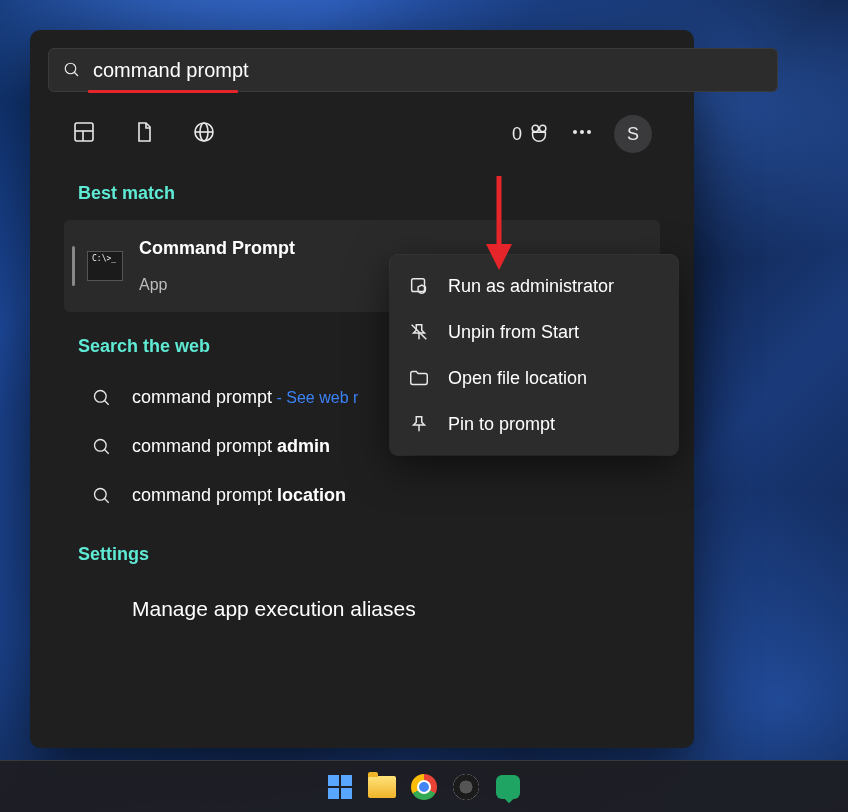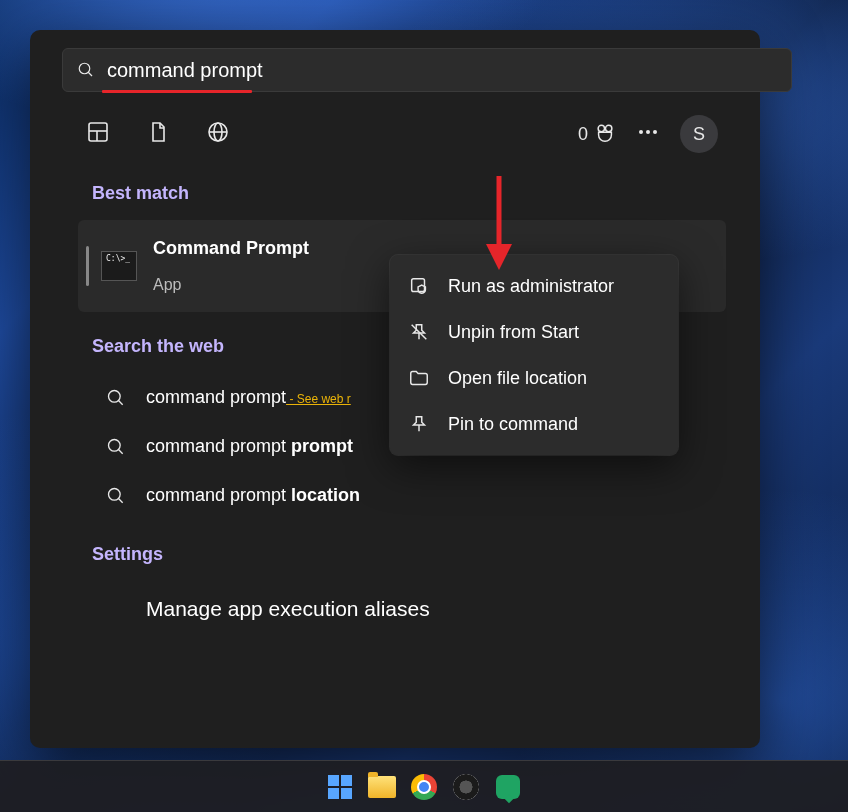--- a/index.html
+++ b/index.html
@@ -11,49 +11,49 @@
     body::before {
       content:''; position:absolute; inset:0;
       background:
         radial-gradient(ellipse 600px 300px at 200px -50px, rgba(80,140,255,0.6), transparent 60%),
         radial-gradient(ellipse 500px 250px at 700px 100px, rgba(60,120,230,0.5), transparent 65%),
         radial-gradient(ellipse 400px 400px at 60px 650px, rgba(40,100,210,0.5), transparent 60%),
         radial-gradient(ellipse 450px 350px at 780px 700px, rgba(50,110,220,0.5), transparent 60%);
       z-index:0;
     }
     .start-panel {
-      position: absolute; top: 30px; left: 30px; width: 730px; height: 718px;
-      background: #1f1f1f; border-radius: 10px; padding: 18px 18px 0 32px; z-index:5;
+      position: absolute; top: 30px; left: 30px; width: 664px; height: 718px;
+      background: #1f1f1f; border-radius: 10px; padding: 18px 18px 0 18px; z-index:5;
       box-shadow: 0 20px 60px rgba(0,0,0,0.6);
     }
     .search-box {
       width: 730px; height: 44px; background: #2c2c2c; border-radius: 6px; border:1px solid #3a3a3a;
       display:flex; align-items:center; padding: 0 14px; gap: 12px;
     }
     .search-box input {
       background: transparent; border: none; outline: none; color: #fff; font-size: 20px; flex:1;
     }
     .underline { height:3px; background:#e6252a; width:150px; margin: -2px 0 0 40px; border-radius:1px; }
     .fbar { display:flex; align-items:center; padding: 22px 24px 6px 24px; justify-content: space-between; }
     .fbar-left { display:flex; gap:36px; }
     .fbar-right { display:flex; gap:20px; align-items:center; }
     .cnt { color:#e8e8e8; font-size:18px; display:flex; align-items:center; gap:6px; }
     .avatar { width:38px; height:38px; border-radius:50%; background:#3a3a3d; color:#e8e8e8; display:flex; align-items:center; justify-content:center; font-size:18px; font-weight:500; }
-    .sec-title { color:#c4b5fd; font-size:18px; font-weight:600; padding: 24px 0 16px 30px; }
+    .sec-title { color:#5eead4; font-size:18px; font-weight:600; padding: 24px 0 16px 30px; }
     .best-card {
       margin: 0 16px; height:92px; background:#2a2a2a; border-radius:6px; display:flex; align-items:center; position:relative;
       padding-left:8px;
     }
     .best-card .accent { width:3px; height:40px; background:#888; border-radius:2px; margin-right:12px; }
     .app-ico { width:36px; height:30px; background:#1b1b1b; border:1px solid #555; display:flex; align-items:flex-start; justify-content:flex-start; padding:3px 4px; color:#eee; font-size:8px; line-height:1; font-family:monospace; margin-right:16px; }
     .app-ico::before{ content:'C:\\>_'; }
     .app-name { color:#fff; font-size:18px; font-weight:600; }
     .app-type { color:#bdbdbd; font-size:16px; margin-top:17px; }
     .web-item { display:flex; align-items:center; gap:20px; padding: 14px 0 14px 44px; color:#fff; font-size:18px; }
-    .web-item .sub { color:#eab308; font-size:12px;text-decoration:underline; }
+    .web-item .sub { color:#3b82f6; font-size:16px; }
     .settings-item { padding: 16px 0 16px 84px; color:#fff; font-size:21px; }
     b { font-weight:700; }
 
     .ctx {
       position:absolute; top:255px; left:390px; width:288px; background:#2c2c2c; border-radius:8px; z-index:20;
       box-shadow: 0 12px 40px rgba(0,0,0,0.55), 0 0 0 1px #3a3a3a;
       padding: 8px 0;
     }
     .ctx-item { display:flex; align-items:center; gap:18px; padding: 12px 18px; color:#fff; font-size:18px; }
     .ctx-item svg { flex-shrink:0; }
@@ -141,21 +141,21 @@
         <circle class="ic" cx="10" cy="10" r="7"></circle>
         <line class="ic" x1="20" y1="20" x2="15" y2="15"></line>
       </svg>
     <span><span>command prompt</span><span class="sub"> - See web r</span></span>
   </div>
   <div class="web-item">
     <svg width="20" height="20" viewBox="0 0 24 24">
         <circle class="ic" cx="10" cy="10" r="7"></circle>
         <line class="ic" x1="20" y1="20" x2="15" y2="15"></line>
       </svg>
-    <span><span>command prompt </span><b>prompt</b></span>
+    <span><span>command prompt </span><b>admin</b></span>
   </div>
   <div class="web-item">
     <svg width="20" height="20" viewBox="0 0 24 24">
         <circle class="ic" cx="10" cy="10" r="7"></circle>
         <line class="ic" x1="20" y1="20" x2="15" y2="15"></line>
       </svg>
     <span><span>command prompt </span><b>location</b></span>
   </div>
 
   <div class="sec-title">Settings</div>
@@ -182,21 +182,21 @@
     <svg width="22" height="22" viewBox="0 0 24 24">
         <path class="ic" d="M3 7a2 2 0 0 1 2-2h4l2 2h8a2 2 0 0 1 2 2v8a2 2 0 0 1-2 2H5a2 2 0 0 1-2-2z"></path>
       </svg>
     <span>Open file location</span>
   </div>
   <div class="ctx-item">
     <svg width="22" height="22" viewBox="0 0 24 24">
         <path class="ic" d="M9 4l6 0 0 6 3 3-12 0 3-3z"></path>
         <line class="ic" x1="12" y1="13" x2="12" y2="20"></line>
       </svg>
-    <span>Pin to command</span>
+    <span>Pin to prompt</span>
   </div>
 </div>
 
 <svg class="arrow" width="40" height="100" viewBox="0 0 40 100">
   <line x1="20" y1="4" x2="20" y2="78" stroke="#e6252a" stroke-width="5"></line>
   <polygon points="20,98 7,72 33,72" fill="#e6252a"></polygon>
 </svg>
 
 <div class="taskbar">
   <div class="ti">

